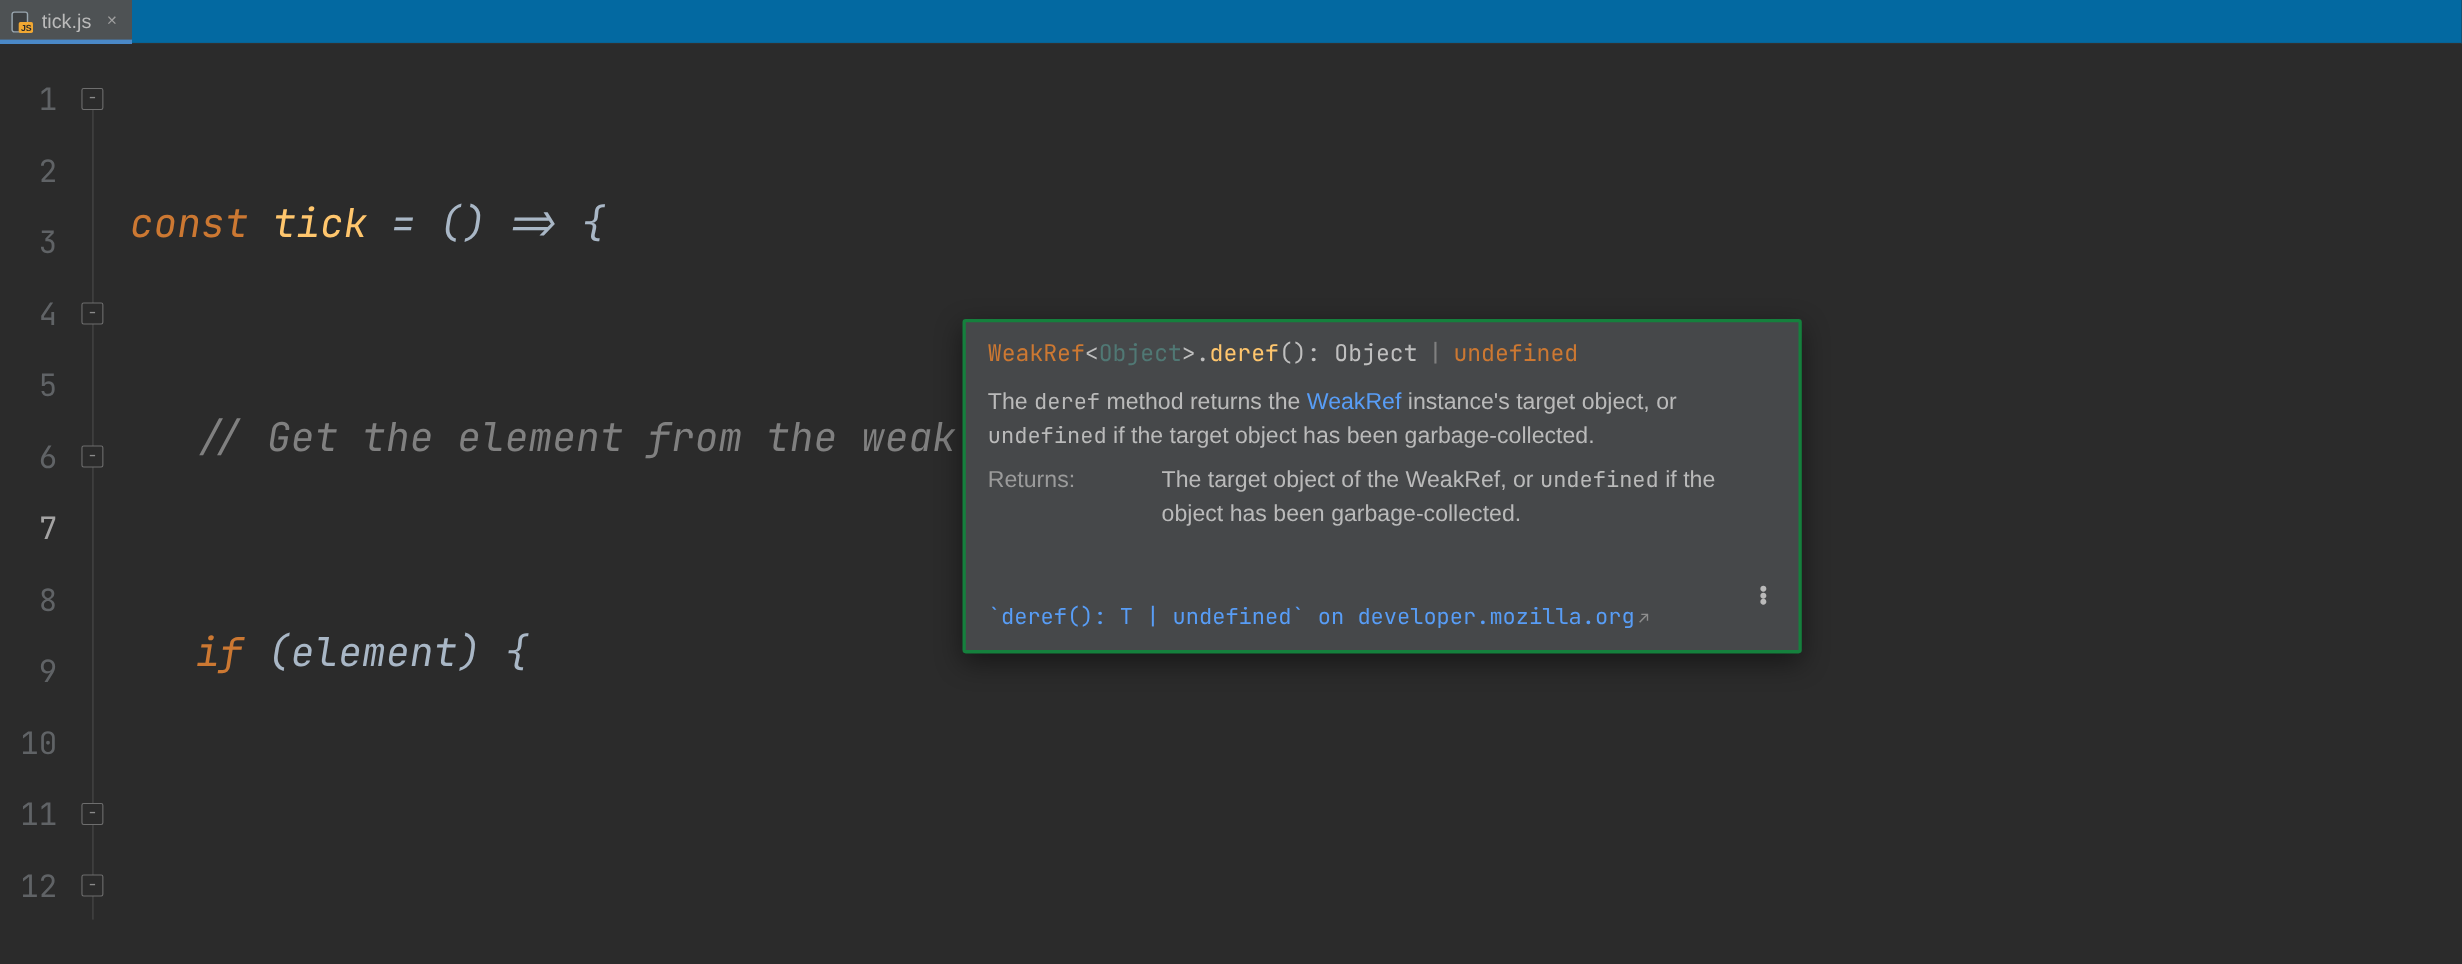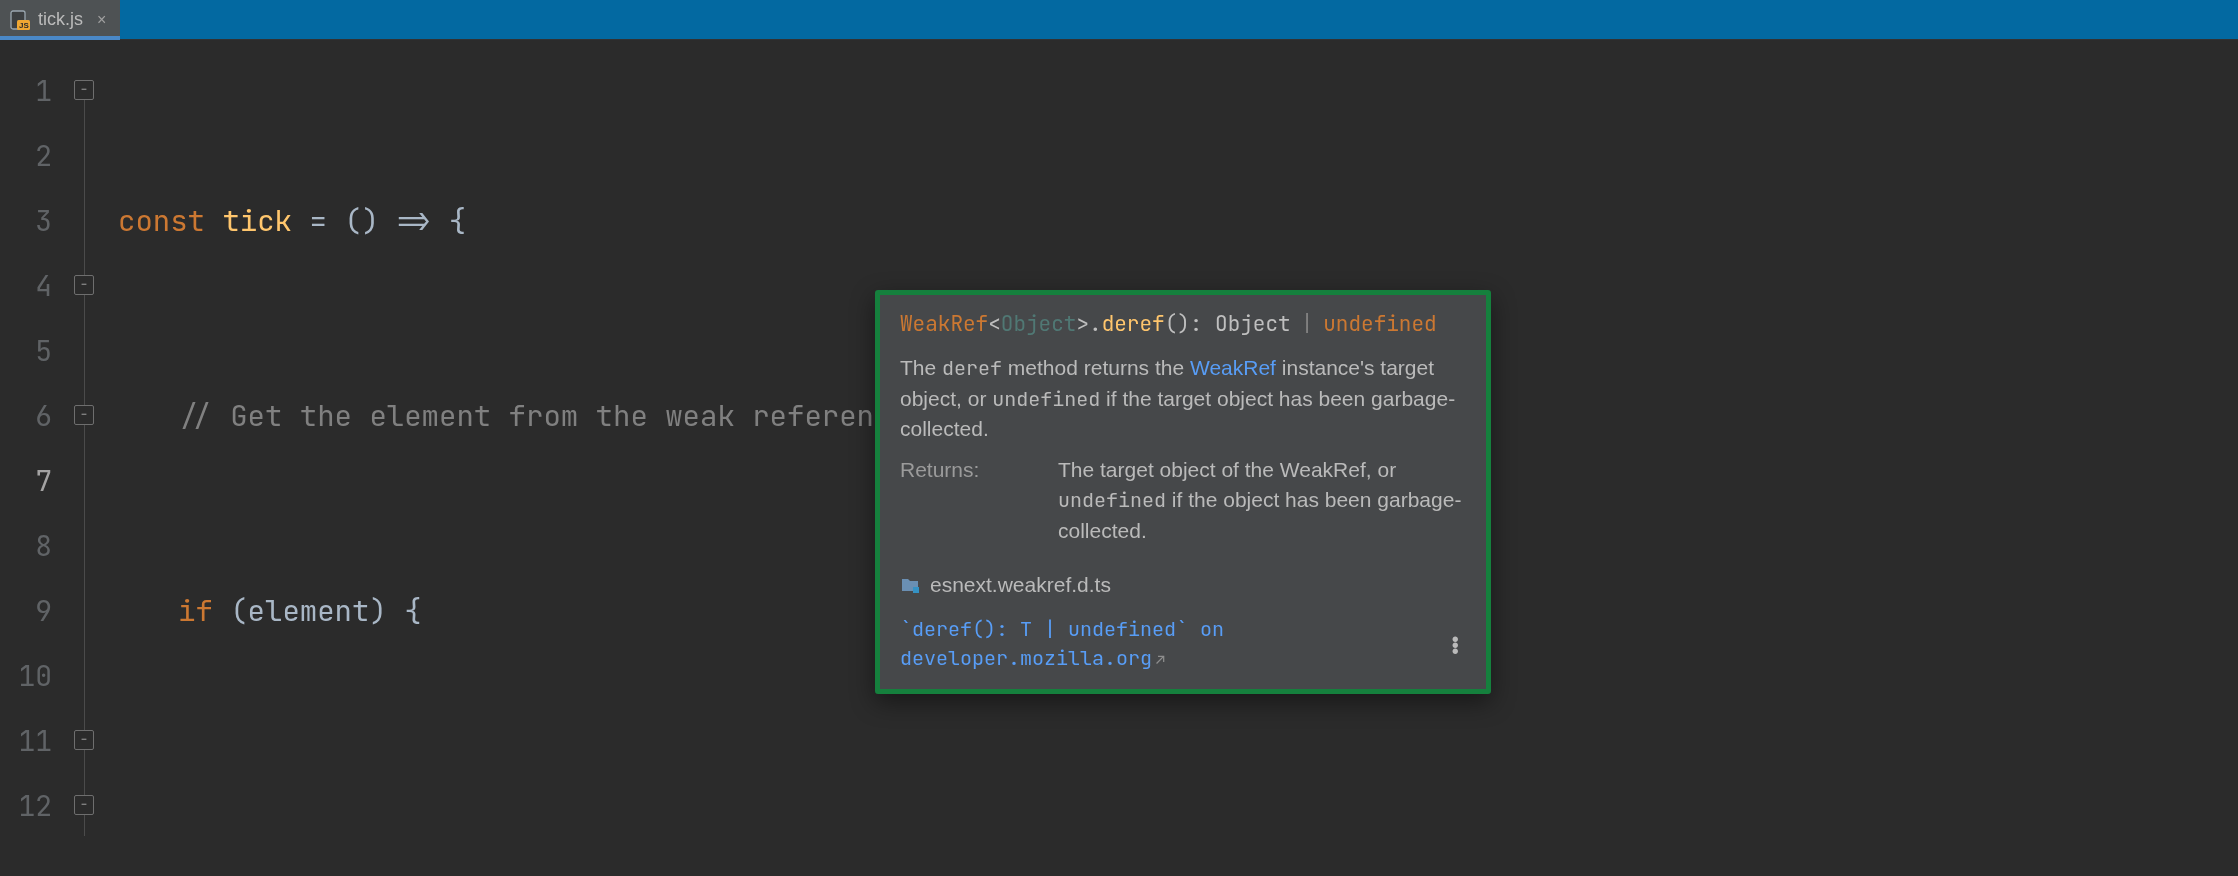--- a/index.html
+++ b/index.html
@@ -82,26 +82,26 @@
     border: 1px solid #6e6e6e;
     background: #2b2b2b;
     color: #8a8a8a;
     font-size: 15px;
     line-height: 16px;
     text-align: center;
     border-radius: 2px;
   }
   .code {
     flex: 1;
-    padding-top: 18px;
-    font-size: 29px;
+    font-size: 36px;
     line-height: 65px;
     white-space: pre;
     position: relative;
     padding-left: 18px;
+    font-style: italic;
   }
   .code .row { height: 65px; position: relative; }
   
   .kw   { color: #cc7832; }
   .fn   { color: #ffc66d; }
   .id   { color: #a9b7c6; }
   .punc { color: #a9b7c6; }
   .this { color: #cc7832; }
   .prop { color: #9876aa; }
   .cmt  { color: #808080; }
@@ -114,24 +114,24 @@
     border-left: 1px solid #3b3b3b;
     vertical-align: top;
   }
   .iguide.first { border-left: none; }
 
   
   .doc-popup {
     position: absolute;
     left: 875px;
     top: 250px;
-    width: 616px;
+    width: 763px;
     background: #46484a;
     color: #bababa;
-    border: 5px solid #15803d;
+    border: 3px solid #15803d;
     box-shadow: 0 8px 24px rgba(0,0,0,.45);
     font-family: "Segoe UI", "Helvetica Neue", Arial, sans-serif;
     font-size: 21px;
     line-height: 1.45;
     border-radius: 3px;
     padding: 14px 20px 16px 20px;
   }
   .doc-sig {
     font-family: "JetBrains Mono", Menlo, Consolas, monospace;
     font-size: 21px;
@@ -165,21 +165,21 @@
     margin-top: 16px;
     font-size: 20px;
   }
   .ext-arrow { color: #8e8e8e; font-size: 15px; padding-left:4px; }
   .doc-mdn {
     margin-top: 14px;
     display:flex;
     align-items:center;
     justify-content:space-between;
   }
-  .doc-mdn .mdn-link { color:#589df6; font-family:"JetBrains Mono",Menlo,monospace; font-size:20px;}
+  .doc-mdn .mdn-link { color:#589df6; font-family:"JetBrains Mono",Menlo,monospace; font-size:20px;margin-top:39px;}
   .kebab { width:24px; color:#bababa; text-align:center; letter-spacing:0; line-height:8px; font-size:20px;}
   .kebab div{height:6px;}
 </style>
 </head>
 <body>
 
 <div class="tabbar">
   <div class="tab active">
     <span class="file-icon">
       <svg viewBox="0 0 20 20">
@@ -245,29 +245,20 @@
     <div class="doc-row">
       <div class="label">Returns:</div>
       <div class="value">
         <span>The target object of the WeakRef, or </span><code>undefined</code><span> if the object has been garbage-collected.</span>
       </div>
     </div>
 
     <div class="doc-row">
     </div>
 
-    <div class="doc-file">
-      <span class="folder-icon">
-        <svg viewBox="0 0 20 20">
-            <path d="M2 4h6l2 2h8v10H2z" fill="#6a8fb3"></path>
-            <rect x="13" y="12" width="6" height="6" fill="#3592c4"></rect>
-          </svg>
-      </span>
-      <span>esnext.weakref.d.ts</span>
-    </div>
 
 
     <div class="doc-mdn">
       <span class="mdn-link"><span>`deref(): T | undefined` on developer.mozilla.org</span><span class="ext-arrow">↗</span></span>
       <span class="kebab">
           <div>•</div>
           <div>•</div>
           <div>•</div>
         </span>
     </div>

